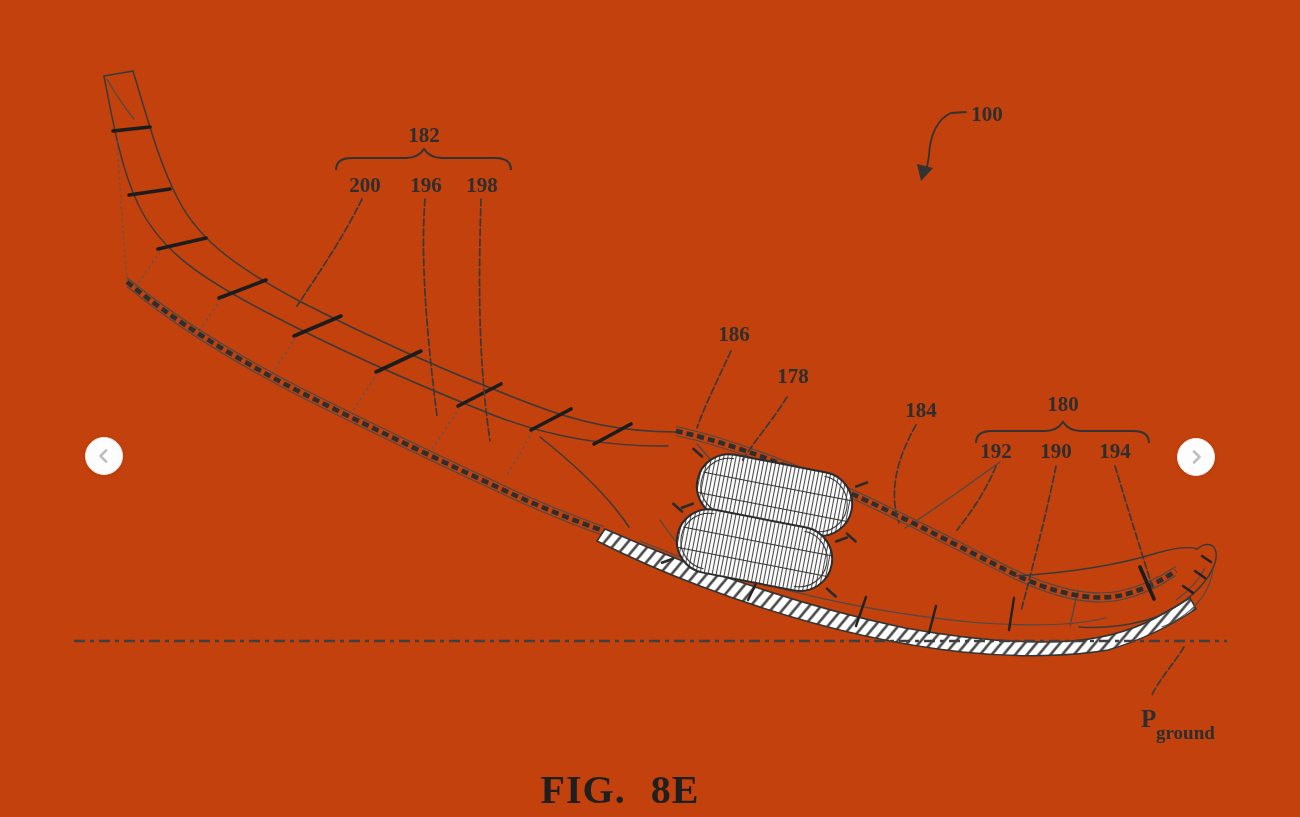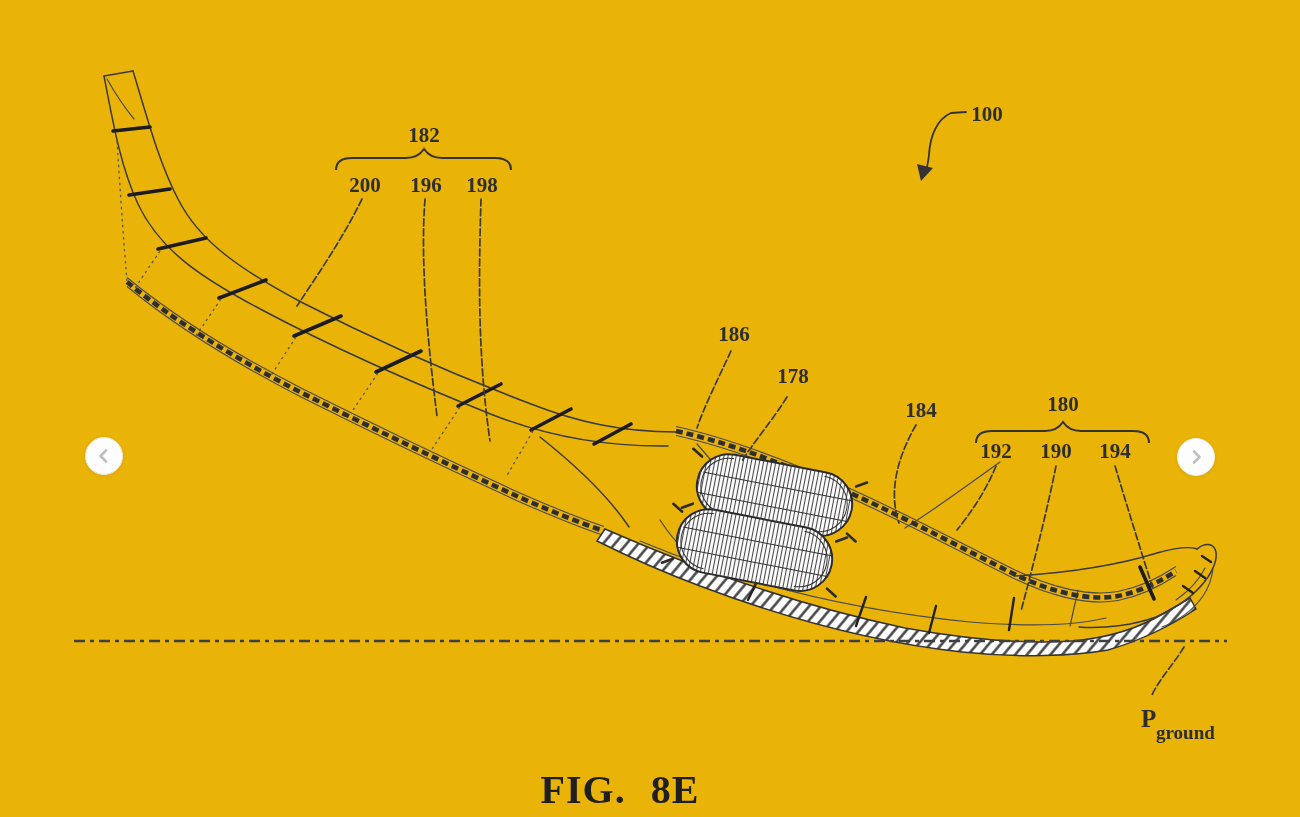--- a/index.html
+++ b/index.html
@@ -1,16 +1,16 @@
 <!DOCTYPE html>
 <html><head>
 <meta charset="utf-8">
 <style>
   html,body{margin:0;padding:0;background:#ffffff;}
-  .stage{position:relative;width:1300px;height:817px;background:#eab308;overflow:hidden;
+  .stage{position:relative;width:1300px;height:817px;background:#c2410c;overflow:hidden;
          font-family:"Liberation Serif","DejaVu Serif",serif;}
   .figure-svg{position:absolute;left:0;top:0;}
 
   
   .ln   {fill:none;stroke:#3a3a3a;stroke-width:1.5;stroke-linecap:round;}
   .ln-thin{fill:none;stroke:#4a4a4a;stroke-width:1.2;stroke-linecap:round;}
   .rib  {fill:none;stroke:#1c1c1c;stroke-width:3.6;stroke-linecap:round;}
   .rib-sm{fill:none;stroke:#222;stroke-width:2.4;stroke-linecap:round;}
   .dot  {fill:none;stroke:#585858;stroke-width:1.3;stroke-dasharray:2.5 3.5;}
   .chain{fill:none;stroke:#2e2e2e;stroke-width:4.6;stroke-dasharray:7 4;}

